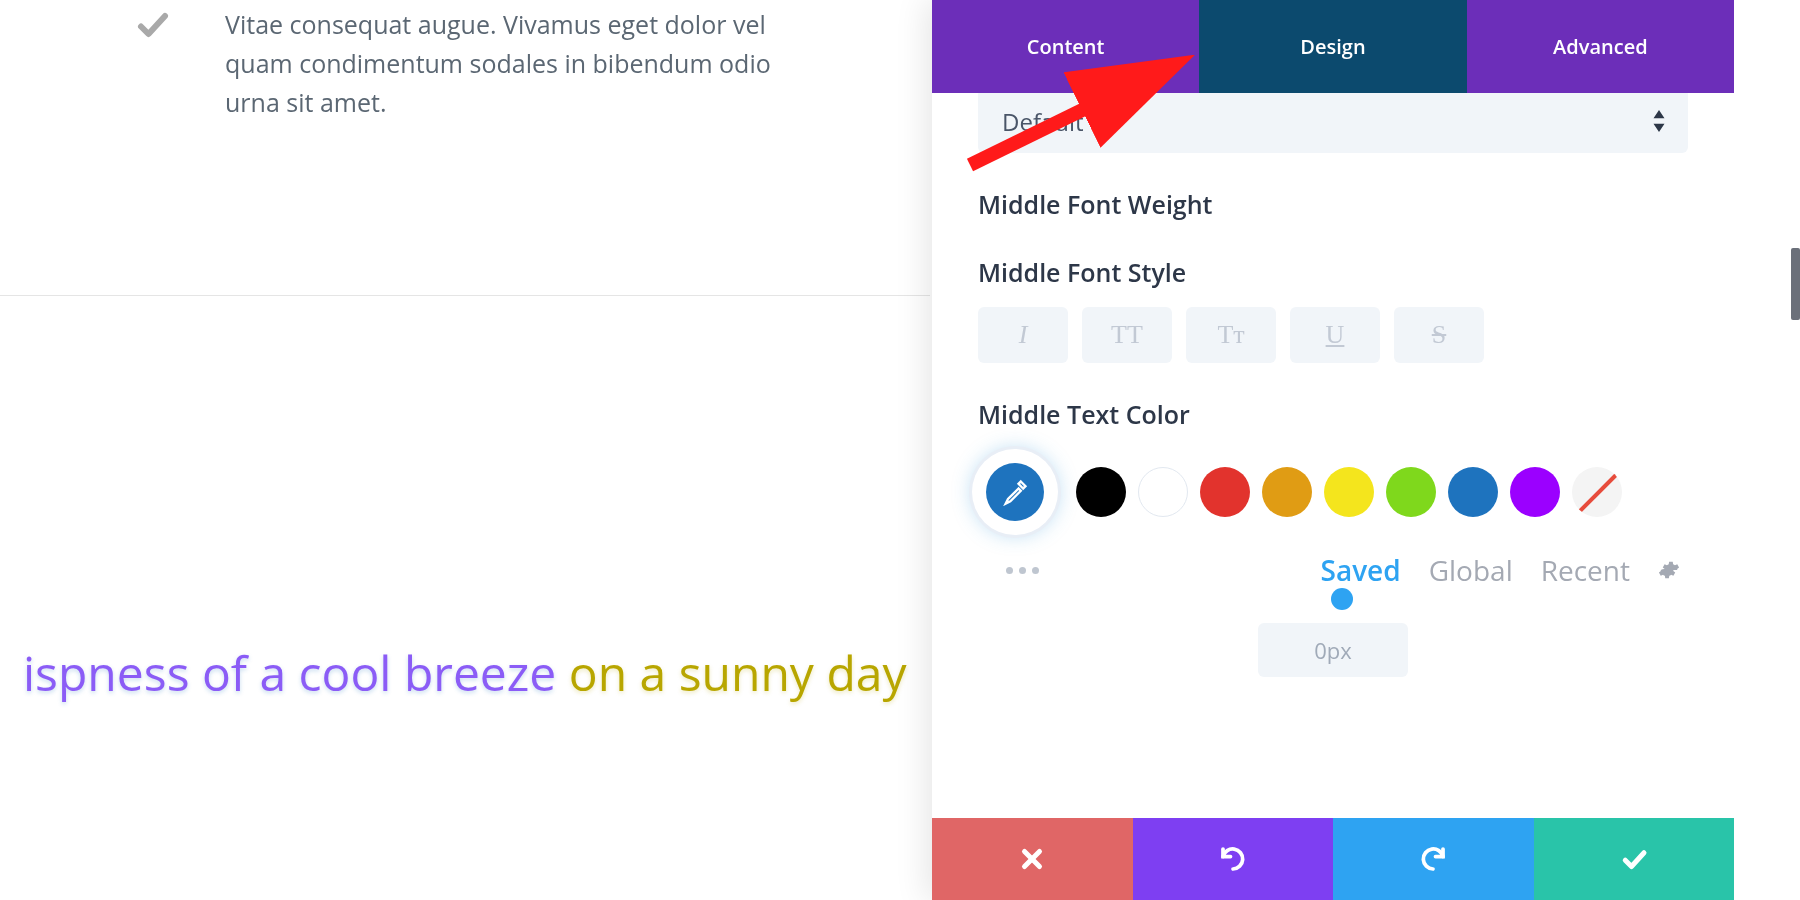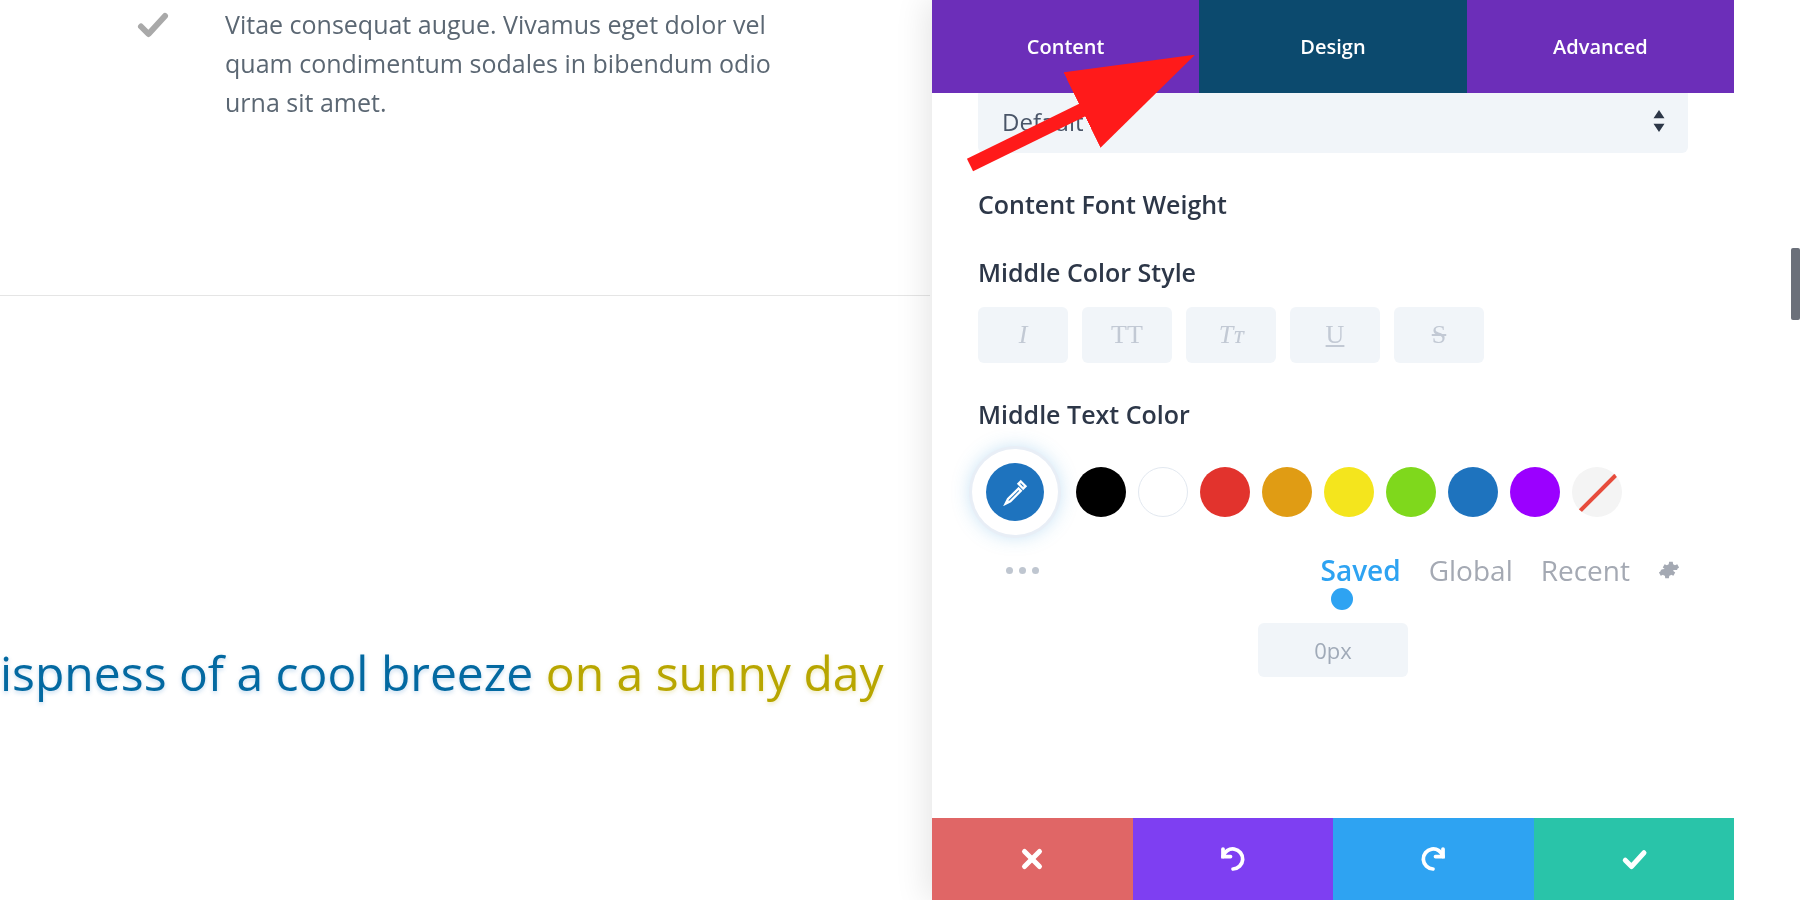--- a/index.html
+++ b/index.html
@@ -56,22 +56,23 @@
       background: #e5e5e5;
     }
     .preview-text {
       position: absolute;
       left: 0;
       top: 640px;
       font-size: 48px;
       white-space: nowrap;
     }
     .preview-blue {
-      color: #0369a1;
+      color: #8b5cf6;
       text-shadow: 0 2px 4px rgba(30,115,190,0.25);
+      margin-left: 23px;
     }
     .preview-yellow {
       color: #b8a600;
       text-shadow: 0 2px 4px rgba(184,166,0,0.25);
     }
     
     .panel {
       position: absolute;
       left: 932px;
       top: 0;
@@ -327,32 +328,32 @@
     <div class="panel-body">
       <div class="dropdown">
         <span>Default</span>
         <span class="arrows">
           <svg viewBox="0 0 10 16">
               <path d="M5 0 L9 6 H1 Z M5 16 L1 10 H9 Z" fill="#2d3748"></path>
             </svg>
         </span>
       </div>
 
-      <div class="section-label">Content Font Weight</div>
-
-      <div class="section-label">Middle Color Style</div>
+      <div class="section-label">Middle Font Weight</div>
+
+      <div class="section-label">Middle Font Style</div>
       <div class="style-buttons">
         <div class="style-btn">
             <span style="font-style:italic;font-family:serif;">I</span>
           </div>
         <div class="style-btn">
             <span style="font-family:serif;">TT</span>
           </div>
         <div class="style-btn">
-            <span style="font-family:serif;font-style:italic;">Tᴛ</span>
+            <span style="font-family:serif;">Tᴛ</span>
           </div>
         <div class="style-btn">
             <span style="text-decoration:underline;font-family:serif;">U</span>
           </div>
         <div class="style-btn">
             <span style="text-decoration:line-through;font-family:serif;">S</span>
           </div>
       </div>
 
       <div class="section-label">Middle Text Color</div>

